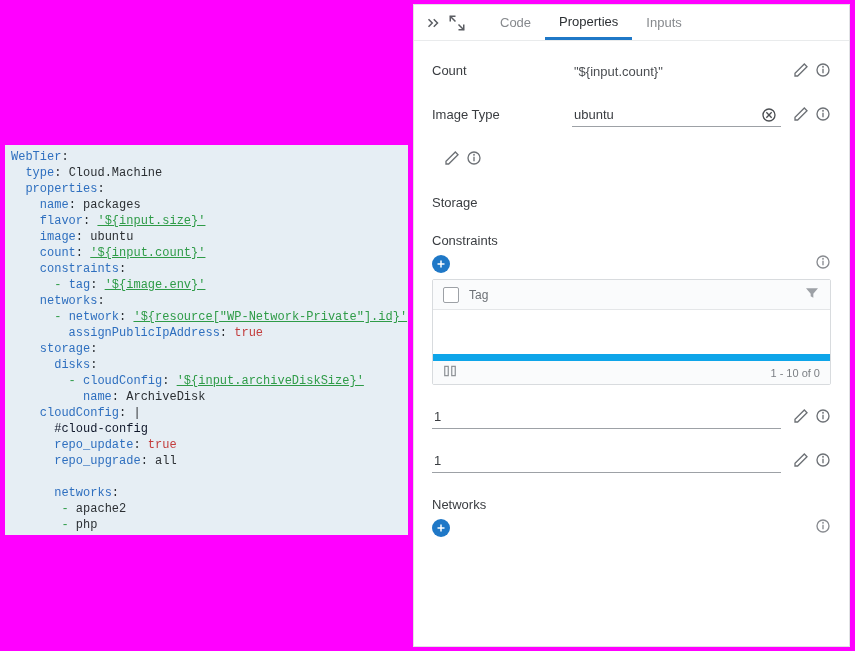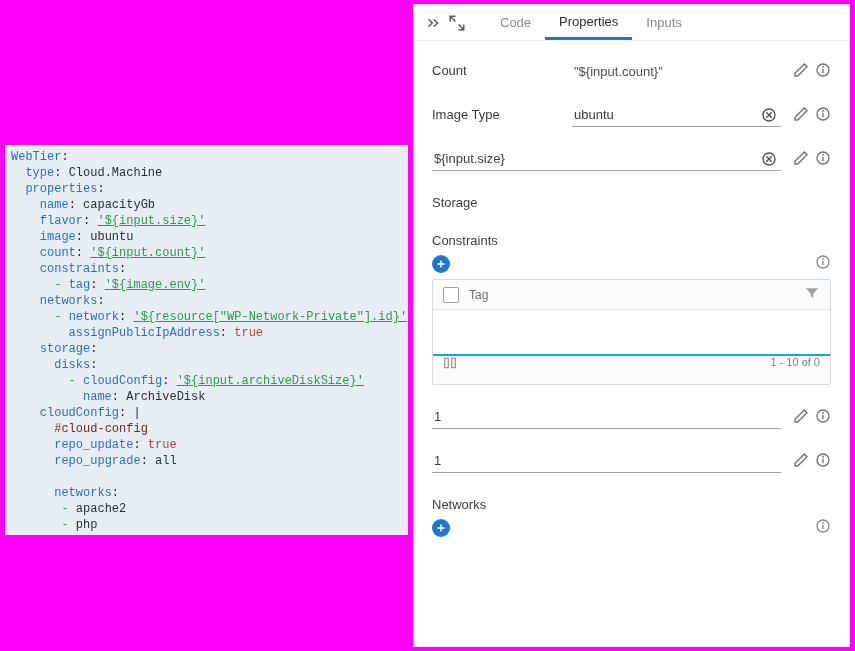--- a/index.html
+++ b/index.html
@@ -24,21 +24,21 @@
     line-height: 16px;
     color: #2b2f33;
     padding: 4px 6px;
     white-space: pre;
     overflow: hidden;
   }
   .y-key { color: #2e6fbf; }
   .y-str { color: #2e9b47; text-decoration: underline; }
   .y-bool { color: #c33d3d; }
   .y-dash { color: #2e9b47; }
-  .y-comment { color: #7f1d1d; }
+  .y-comment { color: #0f172a; }
 
   
   .props-panel {
     position: absolute;
     right: 5px;
     top: 4px;
     width: 437px;
     height: 643px;
     background: #fff;
     border: 1px solid #e0e2e4;
@@ -149,33 +149,33 @@
     padding:0 10px;
   }
   .ctable-check {
     width:16px; height:16px; border:1px solid #9da1a6; border-radius:2px; margin-right:10px;
     cursor:pointer; background:#fff;
   }
   .ctable-head-th { flex:1; color:#6d7176; }
   .ctable-filter { width:16px; color:#9da1a6; }
   .ctable-body { height:44px; }
   .ctable-foot {
-    display:flex; height:30px; padding:0 10px;
-    background:#fafbfc; border-top:2px solid #0ea5e9;
+    display:flex; align-items:center; height:30px; padding:0 10px;
+    background:#fafbfc; border-top:7px solid #0ea5e9;
   }
   .ctable-foot .columns-btn { color:#8a8e93; }
   .ctable-foot .pager { margin-left:auto; color:#7b7f84; font-size:11px; }
 </style>
 </head>
 <body>
 
 <div class="code-panel"><span class="y-key">WebTier</span>:
   <span class="y-key">type</span>: <span>Cloud.Machine</span>
   <span class="y-key">properties</span>:
-    <span class="y-key">name</span>: <span>capacityGb</span>
+    <span class="y-key">name</span>: <span>packages</span>
     <span class="y-key">flavor</span>: <span class="y-str">'${input.size}'</span>
     <span class="y-key">image</span>: <span>ubuntu</span>
     <span class="y-key">count</span>: <span class="y-str">'${input.count}'</span>
     <span class="y-key">constraints</span>:
       <span class="y-dash">-</span> <span class="y-key">tag</span>: <span class="y-str">'${image.env}'</span>
     <span class="y-key">networks</span>:
       <span class="y-dash">-</span> <span class="y-key">network</span>: <span class="y-str">'${resource["WP-Network-Private"].id}'</span>
         <span class="y-key">assignPublicIpAddress</span>: <span class="y-bool">true</span>
     <span class="y-key">storage</span>:
       <span class="y-key">disks</span>:
@@ -250,28 +250,20 @@
             </svg></span>
         <span><svg viewBox="0 0 24 24" fill="none" stroke="currentColor" stroke-width="2">
               <circle cx="12" cy="12" r="9"></circle>
               <line x1="12" y1="10" x2="12" y2="17"></line>
               <circle cx="12" cy="7" r="0.5"></circle>
             </svg></span>
       </div>
     </div>
 
     <div class="row">
-      <div class="row-value">
-        <input class="value-input" value="${input.size}" style="">
-        <span class="clear-btn"><svg viewBox="0 0 24 24" fill="none" stroke="currentColor" stroke-width="2">
-              <circle cx="12" cy="12" r="9"></circle>
-              <line x1="8" y1="8" x2="16" y2="16"></line>
-              <line x1="16" y1="8" x2="8" y2="16"></line>
-            </svg></span>
-      </div>
       <div class="row-actions">
         <span><svg viewBox="0 0 24 24" fill="none" stroke="currentColor" stroke-width="2">
               <path d="M17 3l4 4L7 21H3v-4L17 3z"></path>
             </svg></span>
         <span><svg viewBox="0 0 24 24" fill="none" stroke="currentColor" stroke-width="2">
               <circle cx="12" cy="12" r="9"></circle>
               <line x1="12" y1="10" x2="12" y2="17"></line>
               <circle cx="12" cy="7" r="0.5"></circle>
             </svg></span>
       </div>

